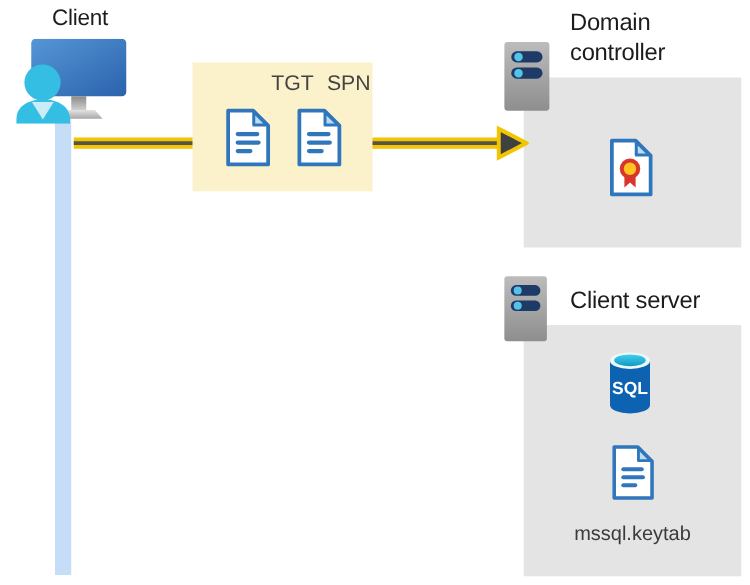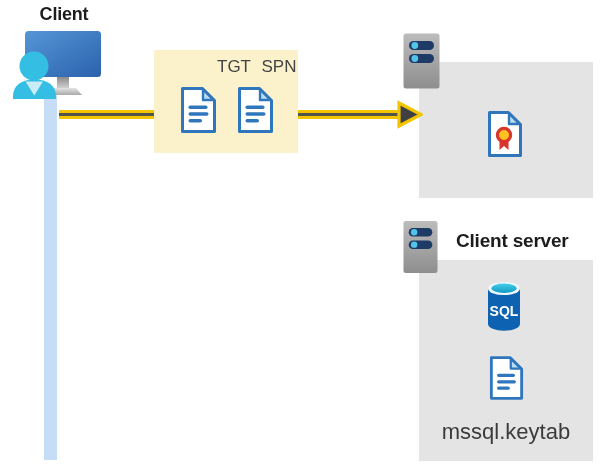--- a/index.html
+++ b/index.html
@@ -9,38 +9,38 @@
     position: relative;
     width: 600px;
     height: 468px;
     background: #ffffff;
     overflow: hidden;
   }
   .abs { position: absolute; }
 
   
   .bold-label {
-    font-weight: 700;
+    font-weight: 400;
     font-size: 18px;
     line-height: 22px;
     color: #1c1c1c;
     letter-spacing: -0.2px;
   }
   .client-label { left: 14px; top: 3px; width: 100px; text-align: center; z-index: 5; }
   .dc-label { left: 456px; top: 7px; width: 132px; font-size: 19px; line-height: 24px; z-index: 5; }
   .ls-label { left: 456px; top: 229px; width: 140px; font-size: 19px; line-height: 24px; z-index: 5; }
   .ticket-label {
     top: 57px; width: 46px; text-align: center;
     font-size: 17px; color: #444444; z-index: 5; margin-left: 36px;
   }
   .ticket-label.tgt { left: 175px; }
   .ticket-label.spn { left: 220px; }
   .keytab-label {
     left: 438px; top: 419px; width: 136px; text-align: center;
-    font-size: 22px; color: #3b3b3b; z-index: 5;
+    font-size: 16px; color: #3b3b3b; z-index: 5;
   }
 
   
   .zone-box { background: #e4e4e4; z-index: 1; }
   .dc-box { left: 419px; top: 62px;  width: 174px; height: 136px; }
   .ls-box { left: 419px; top: 260px; width: 174px; height: 201px; }
 
   
   .ticket-box { left: 154px; top: 50px; width: 144px; height: 103px; background: #fbf1cb; z-index: 3; }
 
@@ -78,20 +78,21 @@
   <div class="abs arrow-line">
       <div class="core"></div>
     </div>
   <svg class="abs arrow-head" width="26" height="29" viewBox="0 0 26 29">
     <polygon points="2,3 24,14.5 2,26" fill="#3f4042" stroke="#f2c500" stroke-width="3.2" stroke-linejoin="miter"></polygon>
   </svg>
 
   <div class="abs ticket-box"></div>
 
   <div class="abs bold-label client-label">Client</div>
+  <div class="abs bold-label dc-label">Domain controller</div>
   <div class="abs bold-label ls-label">Client server</div>
   <div class="abs ticket-label tgt">TGT</div>
   <div class="abs ticket-label spn">SPN</div>
   <div class="abs keytab-label">mssql.keytab</div>
 
   <svg class="abs client-icon" width="102" height="68" viewBox="0 0 102 68">
     <defs>
       <linearGradient id="monGrad" x1="0" y1="0" x2="1" y2="1">
         <stop offset="0" stop-color="#5596d6"></stop>
           <stop offset="1" stop-color="#2b62ac"></stop>

